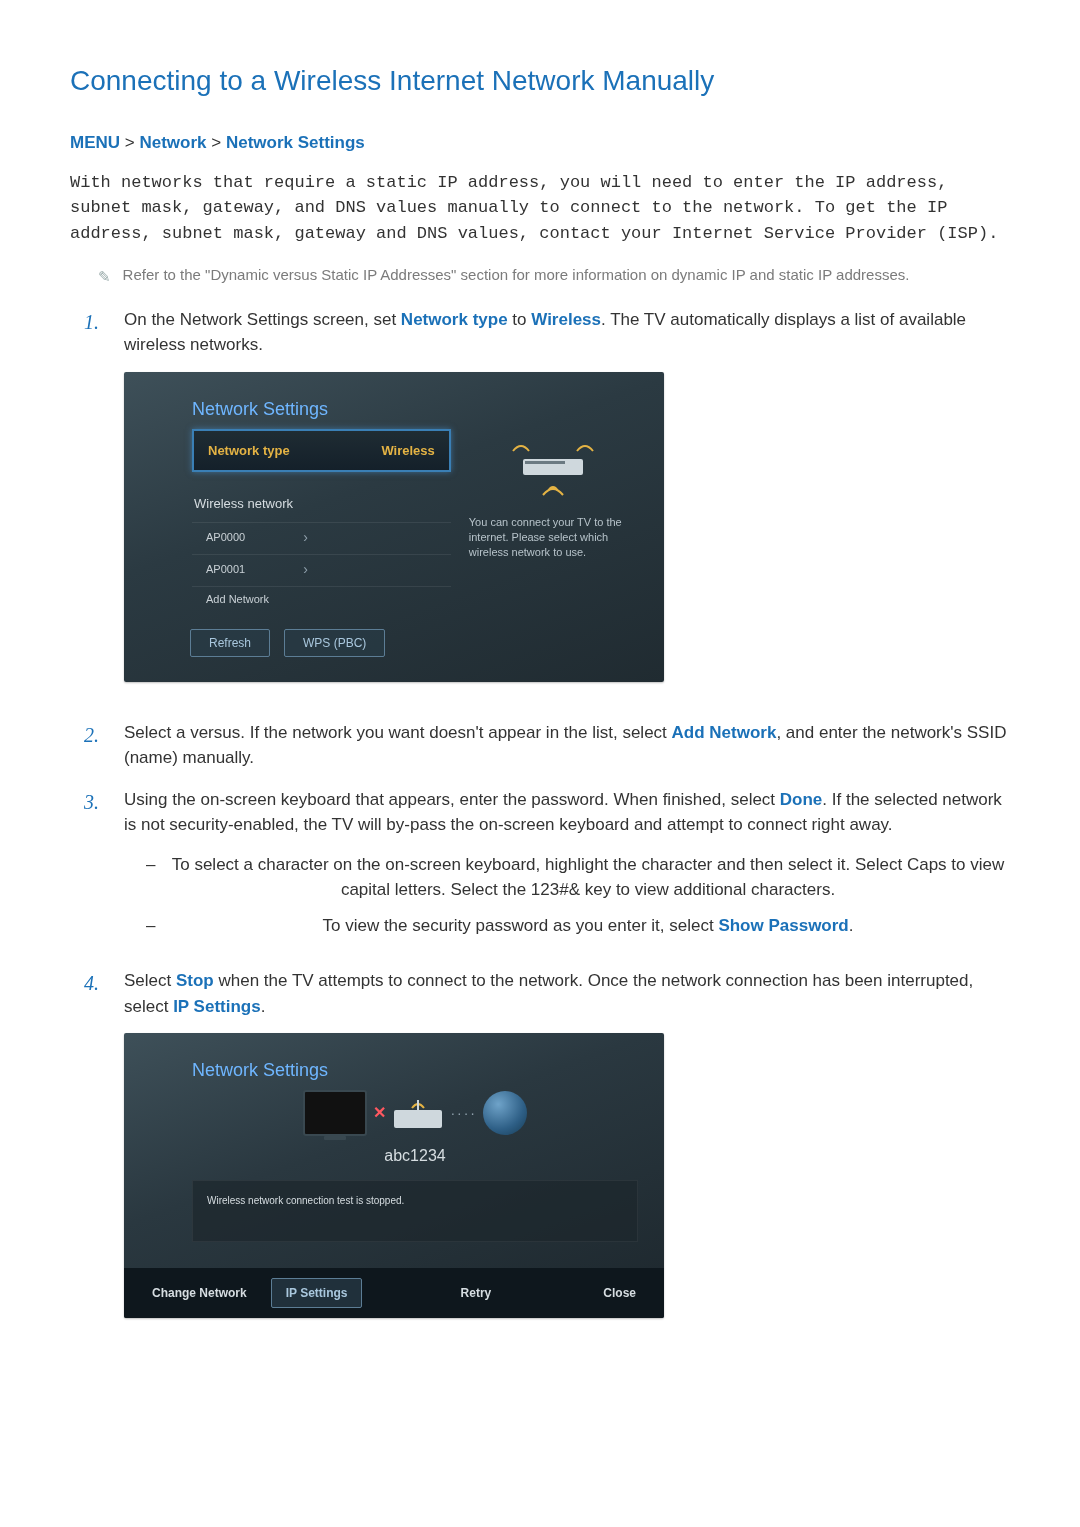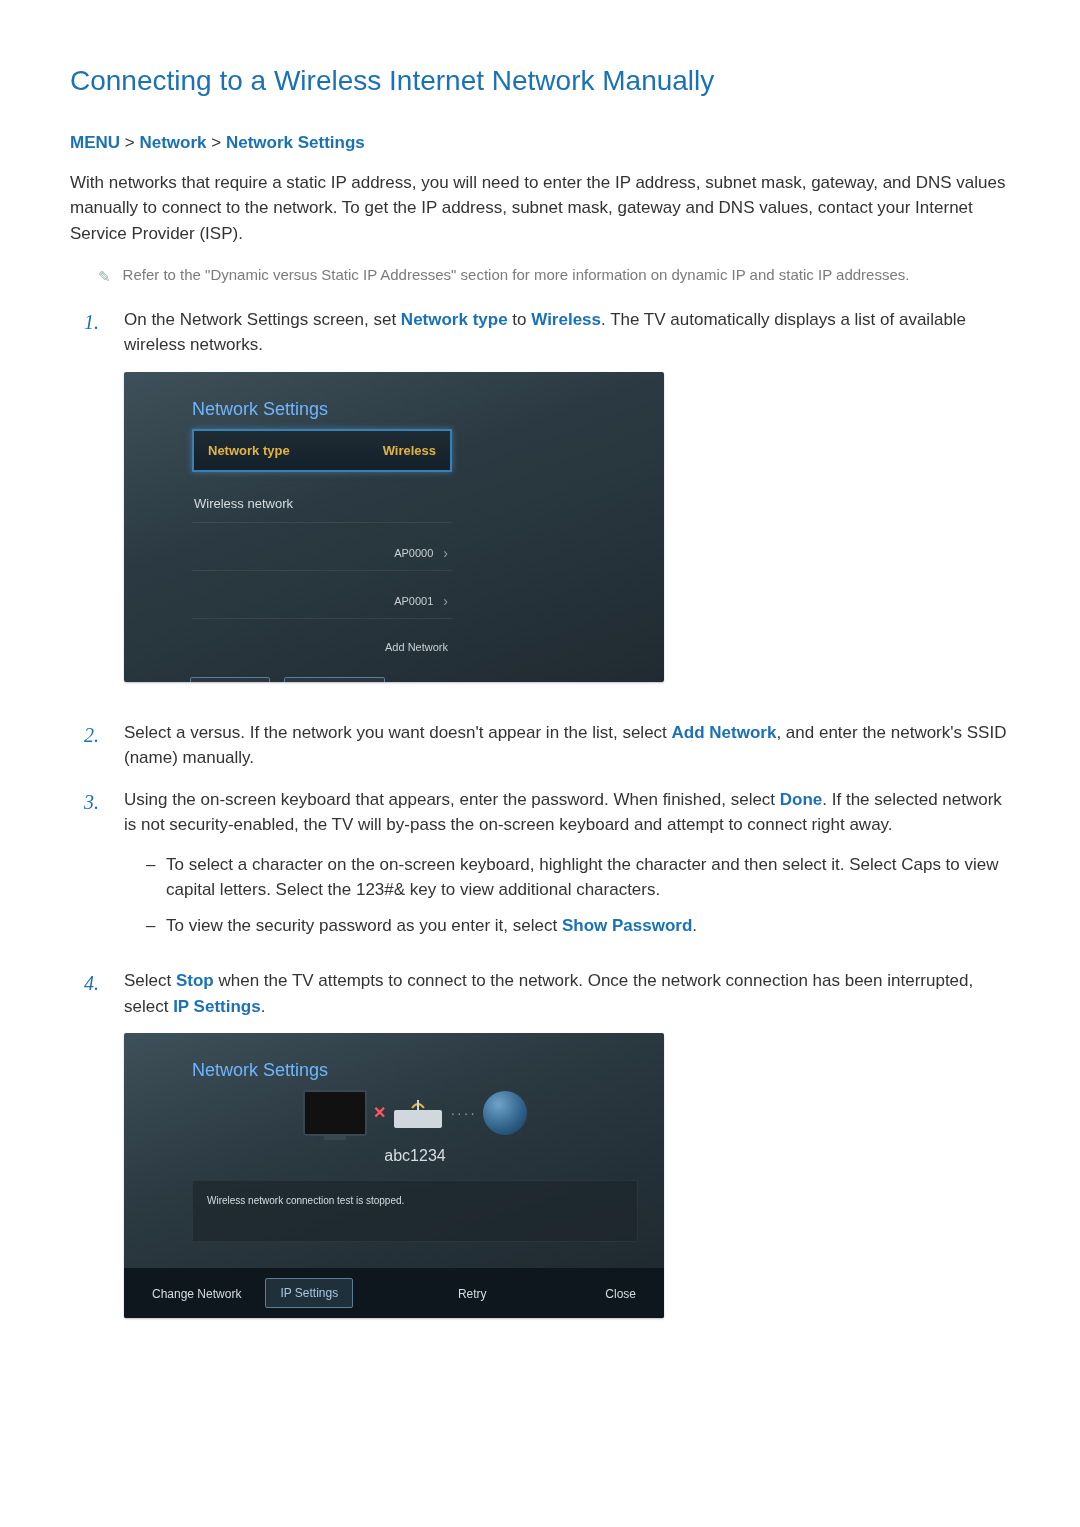--- a/index.html
+++ b/index.html
@@ -19,21 +19,21 @@
     font-weight: normal;
     margin-bottom: 28px;
   }
   .breadcrumb {
     color: #1b71b8;
     font-weight: bold;
     font-size: 17px;
     margin-bottom: 14px;
   }
   .breadcrumb .sep { color: #333; font-weight: normal; }
-  .intro { margin-bottom: 18px; }
+  .intro { margin-bottom: 18px; font-family: Liberation Mono, monospace; }
   .note-row {
     display: flex;
     align-items: flex-start;
     gap: 12px;
     margin: 0 0 18px 28px;
     color: #7b7b7b;
     font-size: 15px;
   }
   .note-row .note-icon { color: #9aa; font-size: 15px; margin-top: 2px; }
   ol.steps { list-style: none; counter-reset: step; margin-left: 14px; }
@@ -55,20 +55,21 @@
   ol.steps > li > div { flex: 1; }
   .kw { color: #1b71b8; font-weight: bold; }
   ul.sub {
     list-style: none;
     margin: 14px 0 14px 22px;
   }
   ul.sub li {
     position: relative;
     padding-left: 20px;
     margin-bottom: 10px;
+    text-align: center;
   }
   ul.sub li::before {
     content: "–";
     position: absolute;
     left: 0;
     color: #333;
   }
   
   .tv-panel {
     width: 540px;
@@ -100,25 +101,26 @@
     align-items: center;
     padding: 10px 14px;
     margin-bottom: 22px;
   }
   .net-type-row .lbl { color: #e4b344; font-weight: bold; font-size: 13px; }
   .net-type-row .val { color: #e4b344; font-weight: bold; font-size: 13px; }
   .list-header { color: #d6dde1; font-size: 13px; font-weight: normal; margin-bottom: 8px; padding-left: 2px; }
   .wifi-row {
     border-top: 1px solid rgba(255,255,255,0.08);
     display: flex;
-    justify-content: flex-end;
+    justify-content: flex-start;
     align-items: center;
-    padding: 20px 4px 6px 14px;
+    padding: 4px 4px 6px 14px;
     font-size: 11px;
     color: #c9d1d6;
+    gap: 48px;
   }
   .wifi-row:last-of-type { border-bottom: 1px solid rgba(255,255,255,0.08); }
   .wifi-icons { display: flex; align-items: center; gap: 10px; }
   .chev { color: #8fa0ab; font-size: 14px; }
   .p1-right { width: 170px; display:flex; flex-direction:column; align-items:center; }
   .router-fig { width: 100%; height: 78px; display:flex; justify-content:center; align-items:center; margin-bottom: 8px; }
   .help-text { color: #b7c3ca; font-size: 11px; line-height: 1.4; }
   .panel1-btns { display:flex; gap: 14px; margin-top: 16px; margin-left: -2px; }
   .ghost-btn {
     border: 1px solid #5c7d95;
@@ -146,23 +148,24 @@
     border: 1px solid rgba(255,255,255,0.06);
     padding: 12px 14px;
     font-size: 10px;
     color:#d6dde1;
     margin: 12px 0 26px;
     min-height: 62px;
   }
   .p2-bar {
     background: #0e171d;
     display:flex;
-    align-items:flex-end;
+    align-items:center;
     gap: 10px;
     padding: 10px 14px;
+    font-weight: bold;
   }
   .bar-btn {
     color: #d6dde1;
     font-size: 12px;
     padding: 5px 14px;
     border-radius: 2px;
   }
   .bar-btn.outlined {
     border: 1px solid #5c7d95;
     color:#a9c7dd;
@@ -229,20 +232,32 @@
               </span>
             </div>
             <div class="wifi-row">
               <span>Add Network</span>
               <span></span>
             </div>
             <div class="panel1-btns">
               <div class="ghost-btn">Refresh</div>
               <div class="ghost-btn">WPS (PBC)</div>
             </div>
+          </div>
+          <div class="p1-right">
+            <div class="router-fig">
+              <svg width="120" height="70" viewBox="0 0 120 70">
+                <path d="M20 18 Q28 8 36 18" stroke="#e4b344" stroke-width="2" fill="none"></path>
+                <path d="M84 18 Q92 8 100 18" stroke="#e4b344" stroke-width="2" fill="none"></path>
+                <rect x="30" y="26" width="60" height="16" rx="2" fill="#cfd8dd"></rect>
+                <rect x="32" y="28" width="40" height="3" fill="#6b7a82"></rect>
+                <path d="M55 58 Q60 50 65 58 M50 62 Q60 50 70 62" stroke="#e4b344" stroke-width="2" fill="none"></path>
+              </svg>
+            </div>
+            <div class="help-text">You can connect your TV to the internet. Please select which wireless network to use.</div>
           </div>
         </div>
       </div>
     </div>
   </div>
     </li>
 
   <li>
       <div>
     <span>Select a versus. If the network you want doesn't appear in the list, select </span><span class="kw">Add Network</span><span>, and enter the network's SSID (name) manually.</span>

